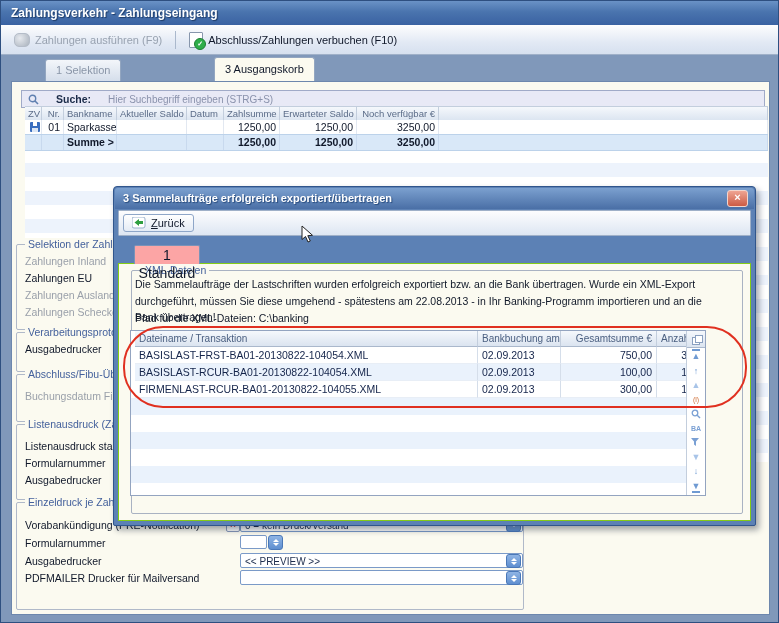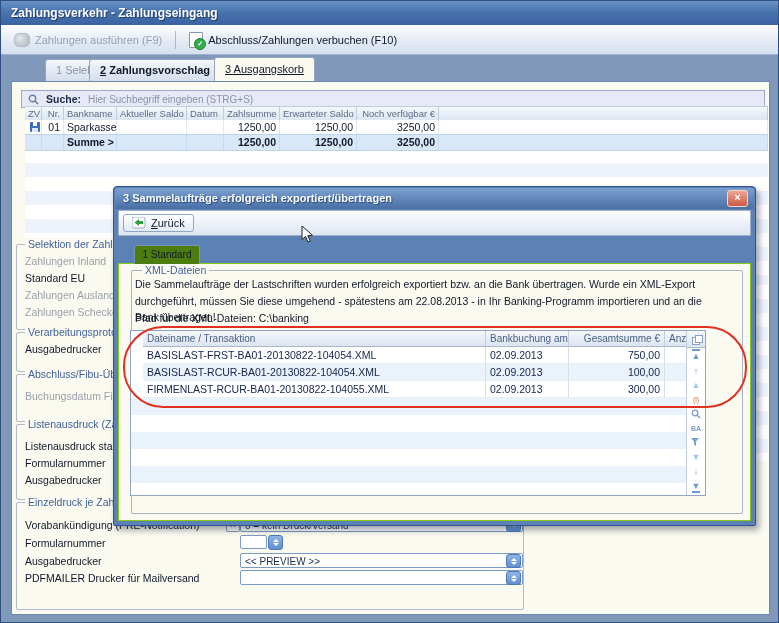--- a/index.html
+++ b/index.html
@@ -20,21 +20,21 @@
 
   
   .tab{bottom:0;height:21px;line-height:21px;padding:0 10px;background:linear-gradient(180deg,#f3f6fa,#d5deeb);border:1px solid #93a6c0;border-bottom:none;border-radius:3px 3px 0 0;font-size:11px;}
   .tab.active{height:23px;line-height:23px;background:#fbfaf0;z-index:3;}
   #tabstrip{left:0;top:53px;right:0;height:27px;}
 
   
   #page{left:10px;top:80px;width:757px;height:532px;background:#fbfaf0;border:1px solid #6d87ad;}
 
   
-  #searchbar{left:9px;top:8px;width:736px;height:16px;background:#e8e9f6;border:1px solid #a0aac8;display:flex;align-items:center;gap:7px;padding-left:6px;}
+  #searchbar{left:9px;top:8px;width:736px;height:16px;background:#e8e9f6;border:1px solid #a0aac8;display:flex;align-items:center;gap:17px;padding-left:6px;}
   #searchbar .lbl{font-weight:bold;color:#1b2b48;font-size:10.5px;}
   #searchbar .ph{color:#8a92ac;font-size:10px;}
 
   
   .bt-row{position:absolute;left:13px;width:743px;display:flex;}
   .bt-row .c{overflow:hidden;white-space:nowrap;padding:0 3px;box-sizing:border-box;}
   .c0{width:17px;}.c1{width:22px;text-align:right;}.c2{width:53px;}.c3{width:70px;text-align:right;}
   .c4{width:37px;}.c5{width:56px;text-align:right;}.c6{width:77px;text-align:right;}.c7{width:82px;text-align:right;}.c8{flex:1;}
   #bt-head{top:24px;height:15px;font-size:9.5px;color:#5b6c88;}
   #bt-head .c{background:linear-gradient(180deg,#f5f8fc,#dce5f1);border-right:1px solid #c3cedd;border-top:1px solid #c3cedd;border-bottom:1px solid #b5c2d4;line-height:13px;}
@@ -59,30 +59,30 @@
   .tri-up{width:0;height:0;border-left:3px solid transparent;border-right:3px solid transparent;border-bottom:3px solid #fff;}
   .tri-dn{width:0;height:0;border-left:3px solid transparent;border-right:3px solid transparent;border-top:3px solid #fff;}
   .chkbox{position:absolute;width:12px;height:12px;background:#fff;border:1px solid #8899bb;border-radius:2px;color:#cc2222;font-weight:bold;font-size:10px;line-height:11px;text-align:center;}
 
   
   #dlg{left:112px;top:185px;width:641px;height:338px;background:#5c81b5;border:1px solid #30558c;border-radius:4px 4px 2px 2px;box-shadow:3px 4px 6px rgba(20,30,50,.4);z-index:50;}
   #dlg-title{left:1px;top:1px;right:1px;height:21px;background:linear-gradient(180deg,#7ba0cf,#4a6fa6);border-radius:3px 3px 0 0;color:#fff;font-weight:bold;font-size:11px;line-height:21px;padding-left:8px;text-shadow:1px 1px 1px #274a7c;}
   #dlg-close{right:7px;top:3px;width:19px;height:15px;background:linear-gradient(180deg,#efa492,#cc5b44);border:1px solid #f3d5cc;border-radius:3px;color:#fff;font-weight:bold;font-size:11px;line-height:13px;text-align:center;}
   #dlg-toolbar{left:4px;top:23px;right:4px;height:24px;background:linear-gradient(180deg,#fdfdfe,#dde6f2);border:1px solid #9fb0c8;border-radius:1px;display:flex;align-items:center;padding-left:4px;}
   .backbtn{display:flex;align-items:center;gap:5px;padding:2px 8px;border:1px solid #8ea6c8;border-radius:3px;background:linear-gradient(180deg,#ffffff,#e4ebf5);}
-  #dlg-tab{left:20px;top:58px;width:64px;height:18px;background:#4d7c0f;border:1px solid #7a93b8;border-bottom:none;border-radius:2px 2px 0 0;text-align:center;line-height:18px;font-size:10px;z-index:2;}
+  #dlg-tab{left:20px;top:58px;width:64px;height:18px;background:#fca5a5;border:1px solid #7a93b8;border-bottom:none;border-radius:2px 2px 0 0;text-align:center;line-height:18px;font-size:14px;z-index:2;}
   #dlg-content{left:4px;top:76px;right:4px;bottom:4px;background:#fbfaf0;border:1px solid #84cc16;}
   #gbox{left:12px;top:6px;width:610px;height:242px;border:1px solid #a9b2c2;border-radius:2px;}
   #gbox .legend{position:absolute;top:-7px;left:10px;background:#fbfaf0;padding:0 3px;color:#44619c;font-size:10.5px;}
   #dlg-msg{left:16px;top:12px;width:582px;font-size:10.5px;line-height:16.5px;color:#101828;}
   #dlg-path{left:16px;top:48px;font-size:10.5px;color:#101828;}
 
   
   #ft{left:11px;top:66px;width:576px;height:166px;border:1px solid #93a4c0;background:repeating-linear-gradient(180deg,#eaf2fc 0 17px,#ffffff 17px 34px);background-position:0 67px;background-repeat:no-repeat;background-color:#fff;box-sizing:border-box;}
-  .ft-row{position:absolute;left:12px;width:556px;display:flex;font-size:10.5px;}
+  .ft-row{position:absolute;left:4px;width:556px;display:flex;font-size:10.5px;}
   .ft-row .c{overflow:hidden;white-space:nowrap;padding:0 4px;box-sizing:border-box;border-right:1px solid #d5deea;}
   .f0{width:343px;}.f1{width:83px;}.f2{width:96px;text-align:right;}.f3{width:34px;text-align:right;border-right:none !important;}
   #ft-head{top:0;height:16px;font-size:10px;color:#4a5f80;}
   #ft-head .c{background:linear-gradient(180deg,#f5f8fc,#dbe4f0);border-right:1px solid #c3cedd;border-bottom:1px solid #aab8cc;line-height:15px;}
   .ftr{height:17px;line-height:17px;color:#14244a;}
   .ftr .c{border-bottom:1px solid #e8eef6;}
   #ftr0{top:16px;background:#fff;}#ftr1{top:33px;background:#eaf2fc;}#ftr2{top:50px;background:#fff;}
   #ft-strip{right:0;top:0;bottom:0;width:18px;background:#fff;border-left:1px solid #c3cedd;}
   #ft-strip .hd{height:16px;background:linear-gradient(180deg,#f5f8fc,#dbe4f0);border-bottom:1px solid #aab8cc;display:flex;align-items:center;justify-content:center;}
   #ft-strip .col{position:absolute;top:18px;bottom:2px;left:0;right:0;display:flex;flex-direction:column;align-items:center;justify-content:space-between;}
@@ -118,22 +118,21 @@
     <div class="tbtn">
       <span class="ico-doc">
           <span class="chk">✓</span>
         </span>
       <span>Abschluss/Zahlungen verbuchen (F10)</span>
     </div>
   </div>
 
   <div class="abs" id="tabstrip">
     <div class="abs tab" style="left:14px;color:#8a96a8;margin-left:30px;"><span>1 Selektion</span></div>
-    <div class="abs tab" style="left:88px;font-weight:bold;"><span style="text-decoration:underline">2</span><span> Zahlungsvorschlag</span></div>
-    <div class="abs tab active" style="left:213px;text-decoration:underline;"><span>3 Ausgangskorb</span></div>
+    <div class="abs tab active" style="left:213px;"><span>3 Ausgangskorb</span></div>
   </div>
 
   <div class="abs" id="page">
 
     <div class="abs stripes" style="left:13px;top:67px;width:743px;height:136px;"></div>
     <div class="abs stripes" style="left:510px;top:203px;width:246px;height:177px;"></div>
 
     <div class="abs" id="searchbar">
       <svg width="11" height="11">
           <circle cx="4.5" cy="4.5" r="3.2" fill="none" stroke="#6080b0" stroke-width="1.4"></circle>
@@ -175,21 +174,21 @@
       <div class="c c4"></div>
       <div class="c c5">1250,00</div>
       <div class="c c6">1250,00</div>
       <div class="c c7">3250,00</div>
       <div class="c c8"></div>
     </div>
 
     <div class="fs" style="left:4px;top:162px;width:506px;height:84px;">
       <span class="legend">Selektion der Zahlung</span>
       <span class="item gray" style="top:10px;">Zahlungen Inland</span>
-      <span class="item" style="top:27px;">Standard EU</span>
+      <span class="item" style="top:27px;">Zahlungen EU</span>
       <span class="item gray" style="top:44px;">Zahlungen Ausland</span>
       <span class="item gray" style="top:61px;">Zahlungen Schecke</span>
     </div>
 
     <div class="fs" style="left:4px;top:250px;width:506px;height:38px;">
       <span class="legend">Verarbeitungsprotoko</span>
       <span class="item" style="top:10px;">Ausgabedrucker</span>
     </div>
 
     <div class="fs" style="left:4px;top:292px;width:506px;height:46px;">

